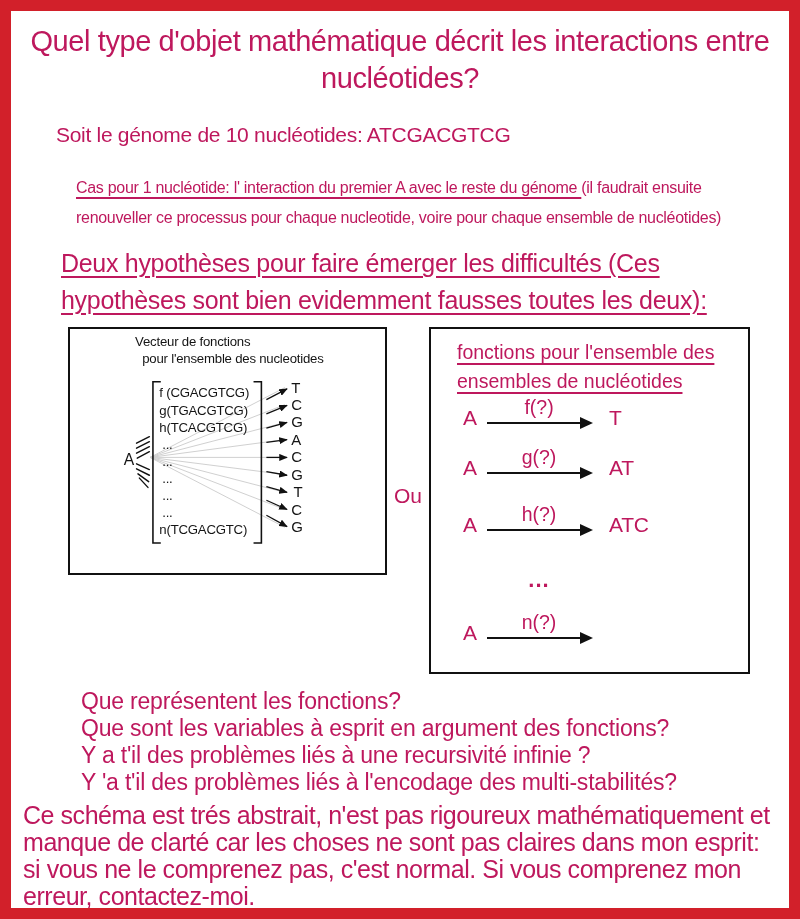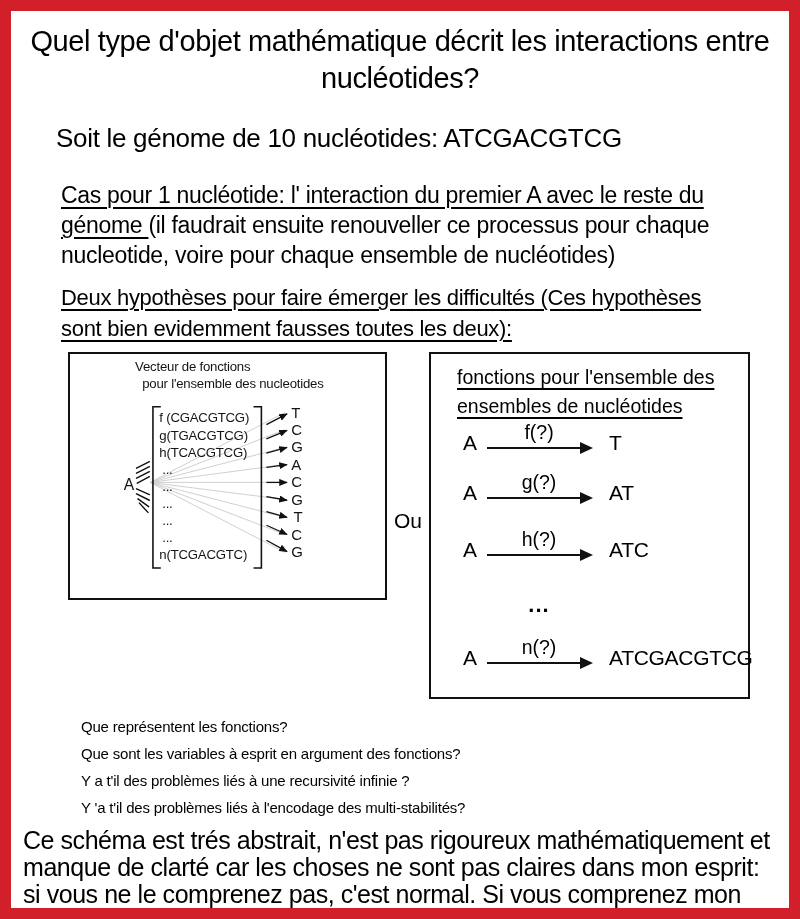--- a/index.html
+++ b/index.html
@@ -2,39 +2,39 @@
 <html><head>
 <meta charset="utf-8">
 <style>
   * { margin:0; padding:0; box-sizing:border-box; }
   body { background:#fff; }
   .page {
     width:800px; height:919px;
     border:11px solid #d2202a;
     background:#ffffff;
     font-family:"Liberation Sans", sans-serif;
-    color:#000000;
+    color:#be185d;
     overflow:hidden;
     position:relative;
   }
   .title {
     font-size:29px; font-weight:400; letter-spacing:-0.4px;
     text-align:center; line-height:37px;
     margin:12px auto 0; max-width:742px;
   }
   .intro {
-    font-size:26px; letter-spacing:-0.3px;
+    font-size:21px; letter-spacing:-0.3px;
     margin:26px 30px 0 45px;
   }
   .case-par {
-    font-size:23px; letter-spacing:-0.3px; line-height:30px;
-    margin:26px 60px 0 50px;
+    font-size:16px; letter-spacing:-0.3px; line-height:30px;
+    margin:26px 60px 0 65px;
   }
   .hyp-par {
-    font-size:22px; letter-spacing:-0.3px; line-height:31px;
+    font-size:25px; letter-spacing:-0.3px; line-height:37px;
     margin:12px 70px 2px 50px;
   }
   .u, .hyp-par {
     text-decoration:underline;
     text-underline-offset:4px;
     text-decoration-thickness:1.5px;
   }
   .diagram { display:flex; align-items:flex-start; margin:8px 0 0 57px; }
   .box { border:2px solid #111; background:#fff; }
   .left-box  { width:319px; height:248px; }
@@ -52,21 +52,21 @@
   .rr-mid { position:absolute; left:56px; width:104px; bottom:0; }
   .rr-fn { display:block; text-align:center; font-size:19.5px; margin-bottom:3px; }
   .rr-line { display:block; height:2px; background:#111; position:relative; }
   .rr-line::after {
     content:""; position:absolute; right:-2px; top:-5px;
     border-left:13px solid #111;
     border-top:6px solid transparent; border-bottom:6px solid transparent;
   }
   .rr-out { position:absolute; left:178px; bottom:-6px; font-size:21px; letter-spacing:-0.3px; }
   .rdots { position:absolute; left:56px; width:104px; text-align:center; top:238px; font-size:22px; font-weight:bold; letter-spacing:1px; }
-  .questions { margin:14px 40px 0 70px; font-size:15px; line-height:27px; letter-spacing:-0.2px; }
+  .questions { margin:14px 40px 0 70px; font-size:23px; line-height:27px; letter-spacing:-0.2px; }
   .footer {
     margin:6px 6px 0 12px; font-size:25px; line-height:27px; letter-spacing:-0.45px;
   }
 </style>
 </head>
 <body>
 
 <div class="page">
 
   <h1 class="title">Quel type d'objet mathématique décrit les interactions entre nucléotides?</h1>
@@ -191,21 +191,20 @@
       </div>
 
       <div class="rdots">...</div>
 
       <div class="rrow" style="top:260px">
         <span class="rr-a">A</span>
         <span class="rr-mid">
           <span class="rr-fn">n(?)</span>
           <span class="rr-line"></span>
         </span>
-        <span class="rr-out">ATCGACGTCG</span>
       </div>
     </div>
   </div>
 
   <div class="questions">
     <div>Que représentent les fonctions?</div>
     <div>Que sont les variables à esprit en argument des fonctions?</div>
     <div>Y a t'il des problèmes liés à une recursivité infinie ?</div>
     <div>Y 'a t'il des problèmes liés à l'encodage des multi-stabilités?</div>
   </div>

